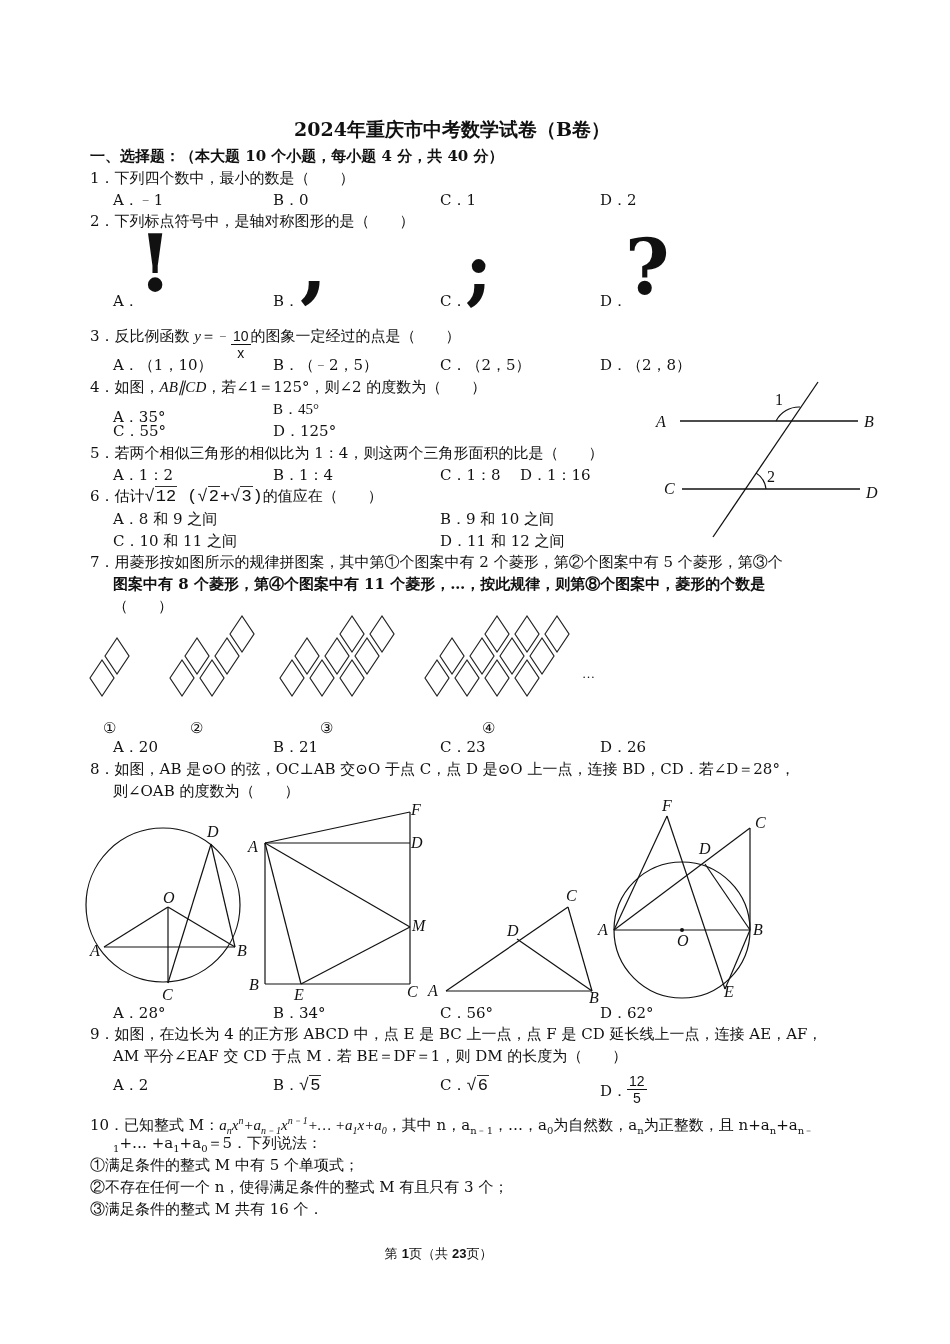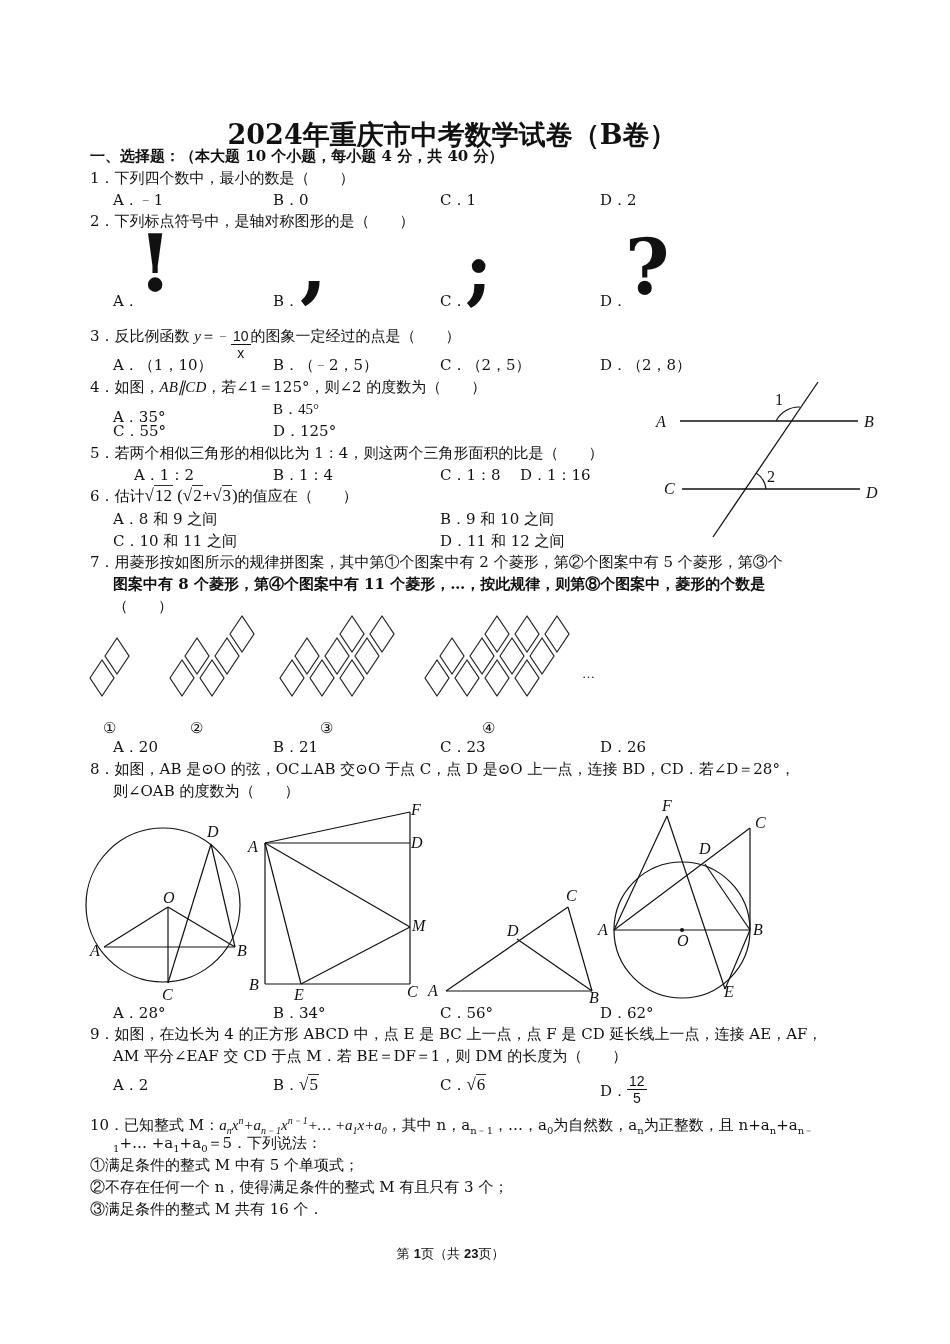--- a/index.html
+++ b/index.html
@@ -1,28 +1,28 @@
 <!DOCTYPE html>
 <html><head>
 <meta charset="utf-8">
 <style>
   html, body { margin: 0; padding: 0; background: #ffffff; }
   body { width: 950px; height: 1344px; position: relative; overflow: hidden;
          font-family: "DejaVu Serif", "Liberation Serif", serif; color: #111; }
   .abs { position: absolute; }
   .t { font-size: 15px; line-height: 20px; white-space: nowrap; }
   .it { font-style: italic; font-family: "Liberation Serif", serif; }
-  .title { font-size: 27px; font-weight: bold; left: 0; width: 904px; text-align: center; top: 117px; }
+  .title { font-size: 19px; font-weight: bold; left: 0; width: 904px; text-align: center; top: 117px; }
   .section { font-size: 15px; font-weight: bold; }
   .frac { display: inline-block; vertical-align: middle; text-align: center; line-height: 16px; font-size: 14px; font-family: "Liberation Sans", sans-serif; }
   .frac .num { display: block; border-bottom: 1px solid #111; padding: 0 2px; }
   .frac .den { display: block; }
-  .sqrt { font-family: Liberation Serif, serif; font-size: 17px; }
+  .sqrt { font-family: Liberation Mono, monospace; font-size: 17px; }
   .sqrt .rad { border-top: 1px solid #333; padding: 0 1px; }
-  .footer { font-family: "DejaVu Sans", sans-serif; font-size: 13px; left: 12px; width: 877px; text-align: center; top: 1245px; }
+  .footer { font-family: "DejaVu Sans", sans-serif; font-size: 13px; left: 0; width: 877px; text-align: center; top: 1245px; }
   .footer b { font-family: "Liberation Sans", sans-serif; }
   svg { position: absolute; overflow: visible; }
   svg text { font-family: "Liberation Serif", serif; font-style: italic; font-size: 16px; fill: #111; }
   .punct { font-family: "DejaVu Serif", serif; font-weight: bold; color: #111; }
   .sub { font-size: 10px; vertical-align: sub; }
   .sup { font-size: 10px; vertical-align: super; }
 </style>
 </head>
 <body>
 
@@ -75,21 +75,21 @@
   <text x="224" y="52">B</text>
   <text x="24" y="119">C</text>
   <text x="226" y="123">D</text>
   <text x="135" y="30" style="font-style:normal">1</text>
   <text x="127" y="107" style="font-style:normal">2</text>
 </svg>
 
 <div class="abs t" style="left:90px; top:443px;">
   <span>5．</span><span>若两个相似三角形的相似比为 1：4，则这两个三角形面积的比是（　　）</span>
 </div>
-<div class="abs t" style="left:113px; top:465px;margin-left:21px;">A．1：2</div>
+<div class="abs t" style="left:113px; top:465px;">A．1：2</div>
 <div class="abs t" style="left:273px; top:465px;">B．1：4</div>
 <div class="abs t" style="left:440px; top:465px;">C．1：8</div>
 <div class="abs t" style="left:520px; top:465px;">D．1：16</div>
 
 <div class="abs t" style="left:90px; top:486px;">
   <span>6．</span><span>估计</span><span class="sqrt">√<span class="rad">12</span> (√<span class="rad">2</span>+√<span class="rad">3</span>)</span><span>的值应在（　　）</span>
 </div>
 <div class="abs t" style="left:113px; top:509px;">A．8 和 9 之间</div>
 <div class="abs t" style="left:440px; top:509px;">B．9 和 10 之间</div>
 <div class="abs t" style="left:113px; top:531px;">C．10 和 11 之间</div>

